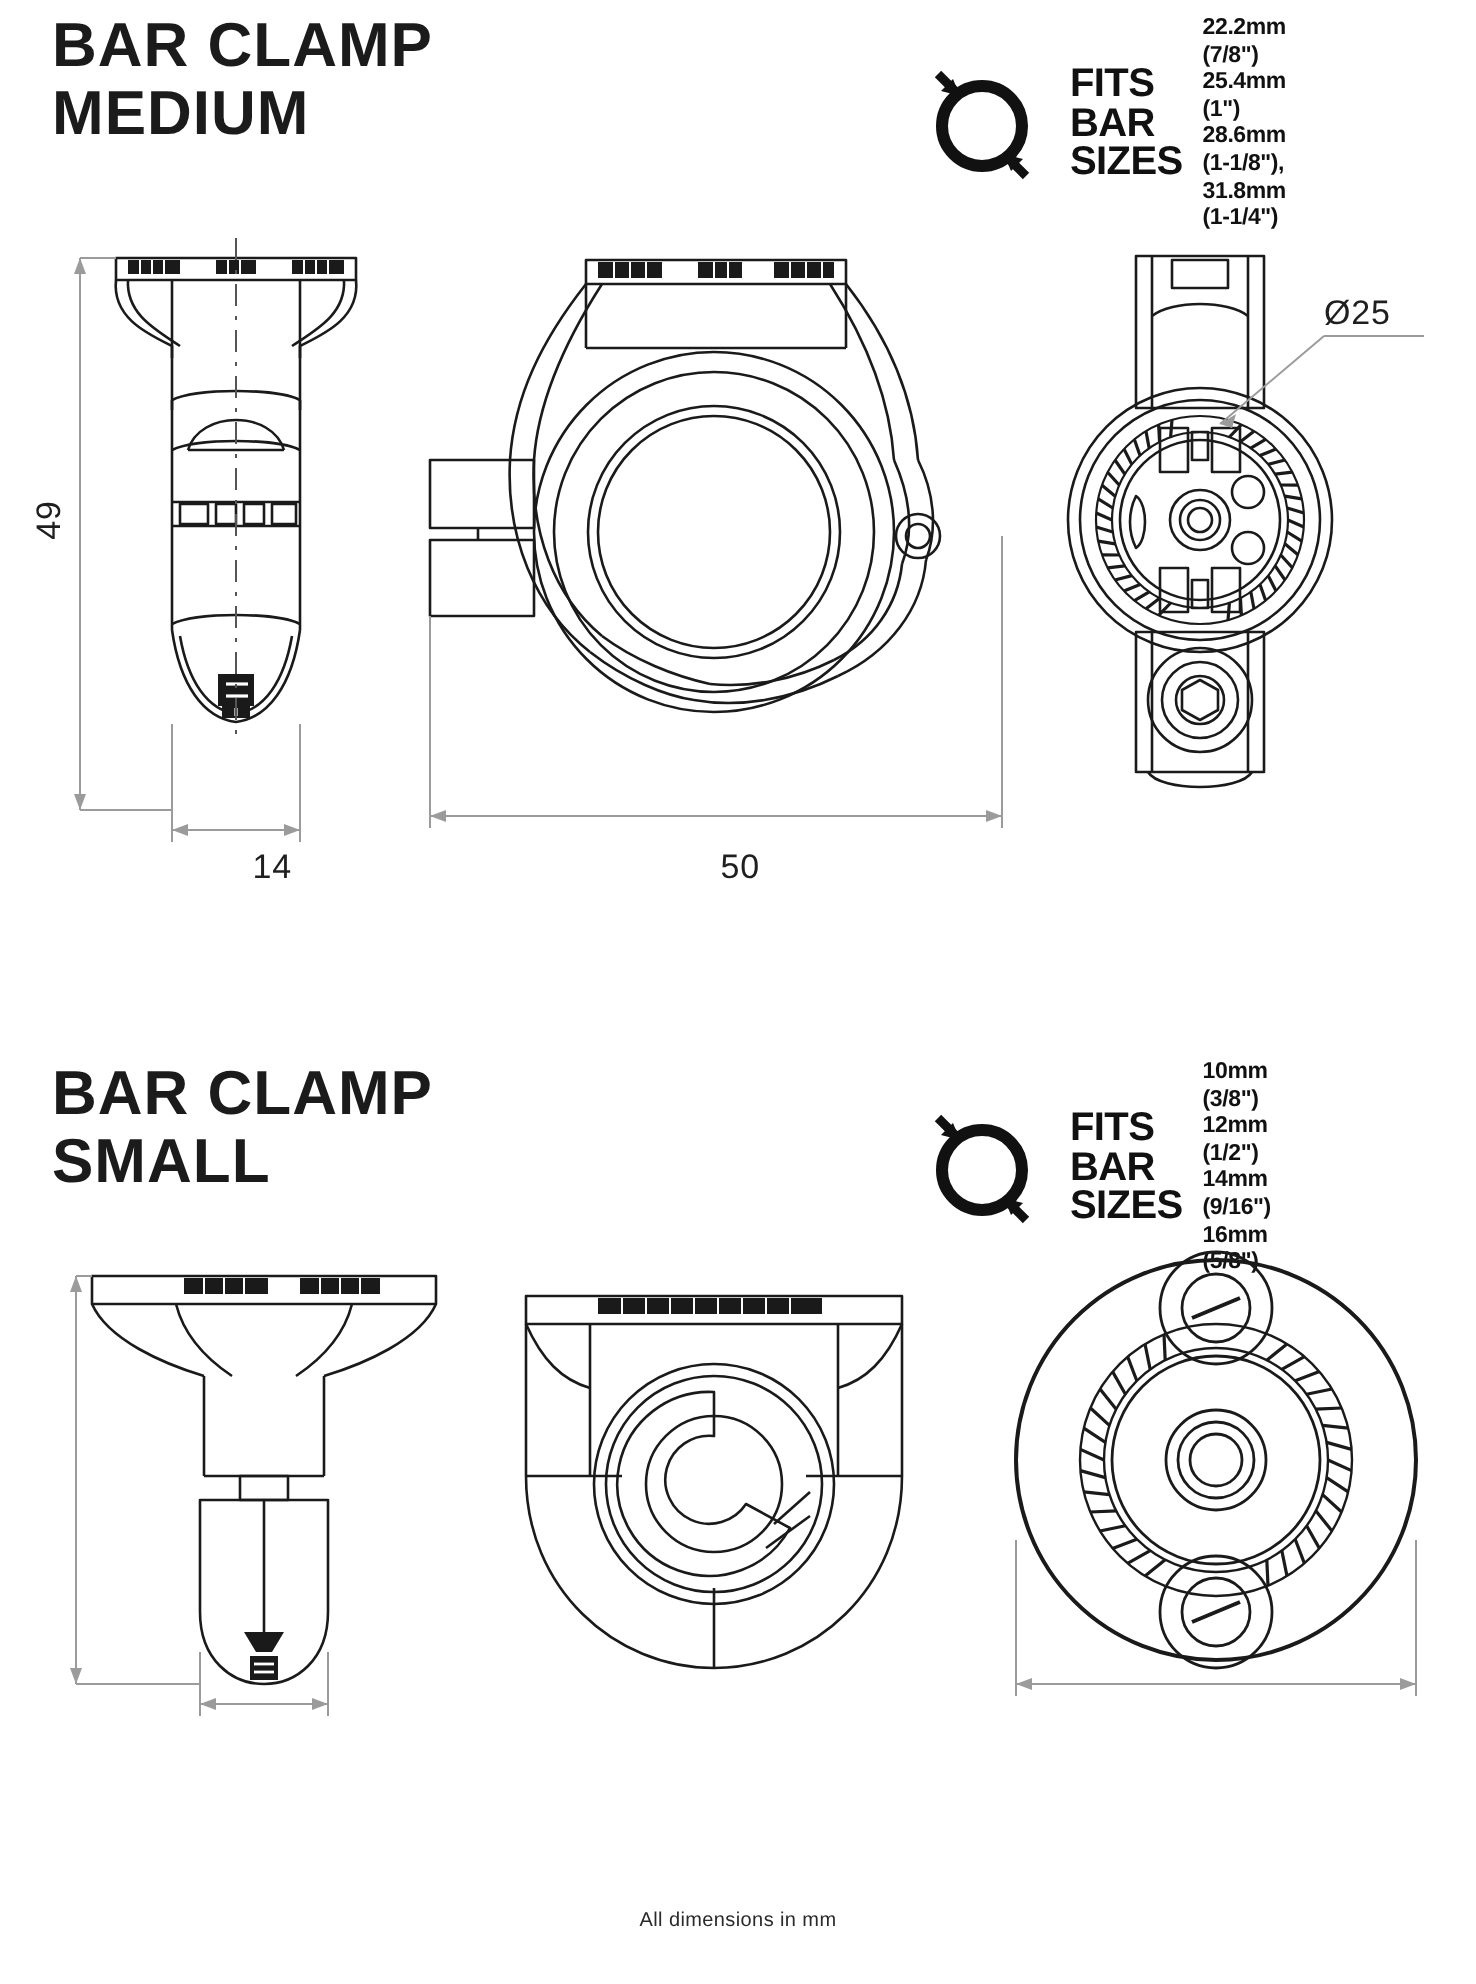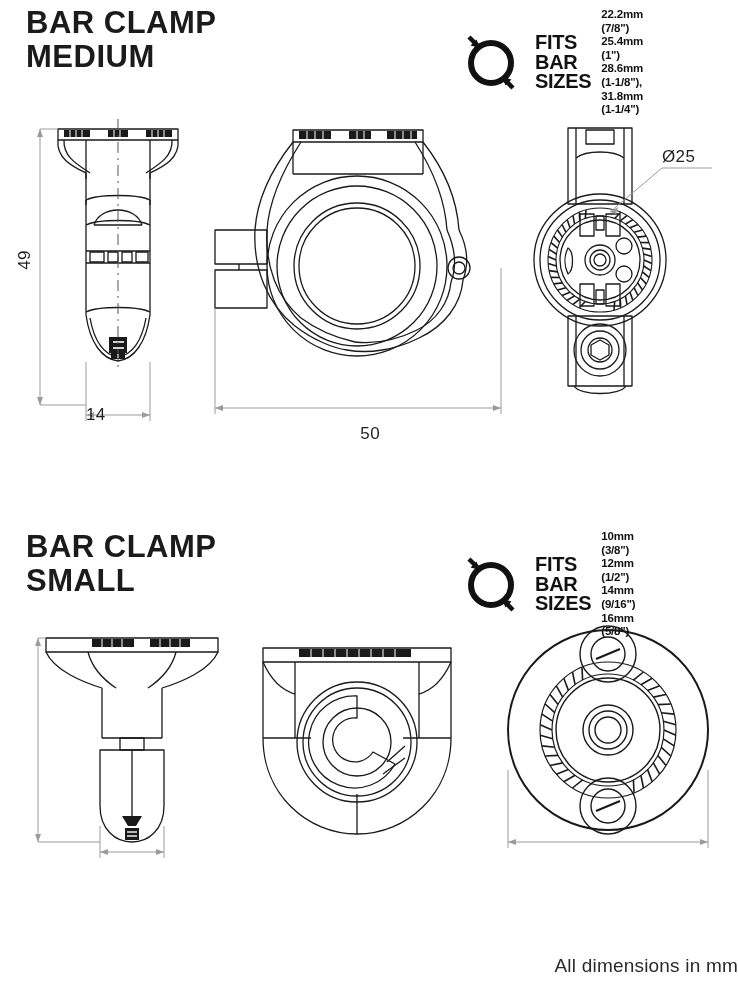--- a/index.html
+++ b/index.html
@@ -49,21 +49,21 @@
   }
   .dimtxt.vert{transform:rotate(-90deg);transform-origin:50% 50%;}
 
   .callout{
     position:absolute;font-size:17px;font-weight:400;
     color:#1f1f1f;letter-spacing:.4px;white-space:nowrap;
   }
 
   .footnote{
     position:absolute;left:0;width:738px;top:955px;
-    text-align:right;font-size:19px;color:#2a2a2a;
+    text-align:center;font-size:10px;color:#2a2a2a;
     letter-spacing:.2px;
   }
 </style>
 </head>
 <body>
 
 <div class="sheet">
 
   <div class="section" id="section-medium">
 
@@ -172,21 +172,21 @@
         <line x1="122" y1="247" x2="122" y2="306"></line>
       </g>
       <g fill="#9b9b9b">
         <polygon points="12,14 9,22 15,22"></polygon>
         <polygon points="12,290 9,282 15,282"></polygon>
         <polygon points="58,300 66,297 66,303"></polygon>
         <polygon points="122,300 114,297 114,303"></polygon>
       </g>
     </svg>
     <div class="dimtxt vert" style="left:10px;top:250px;width:30px;text-align:center;">49</div>
-    <div class="dimtxt" style="left:86px;top:405px;width:60px;text-align:left;">14</div>
+    <div class="dimtxt" style="left:86px;top:424px;width:60px;text-align:right;">14</div>
 
     <div class="dwg" style="left:205px;top:118px;">
       <svg width="300" height="300" viewBox="0 0 300 300">
         <g fill="none" stroke="#1a1a1a" stroke-width="1.3" stroke-linejoin="round">
 
           <path d="M88 12 L218 12 L218 24 L88 24 Z"></path>
           <g fill="#1a1a1a" stroke="none">
             <rect x="94" y="13" width="32" height="8"></rect>
             <rect x="144" y="13" width="22" height="8"></rect>
             <rect x="182" y="13" width="30" height="8"></rect>

